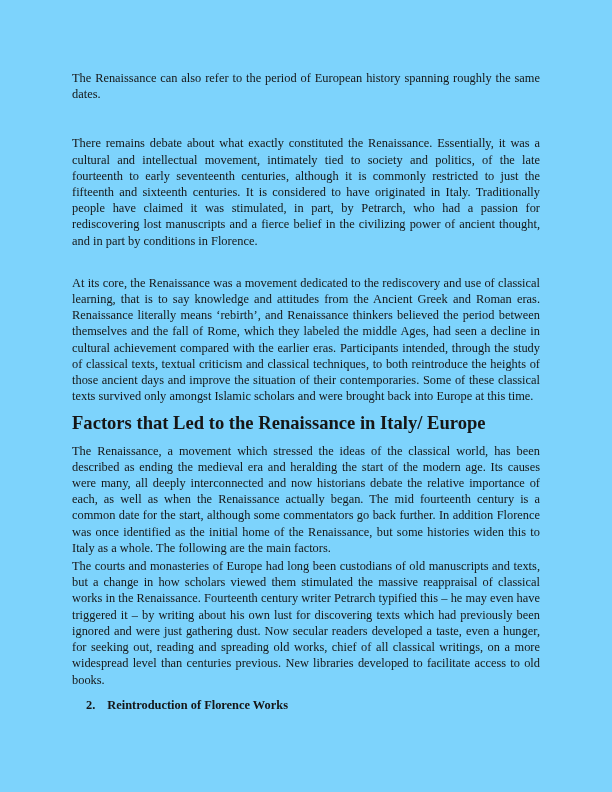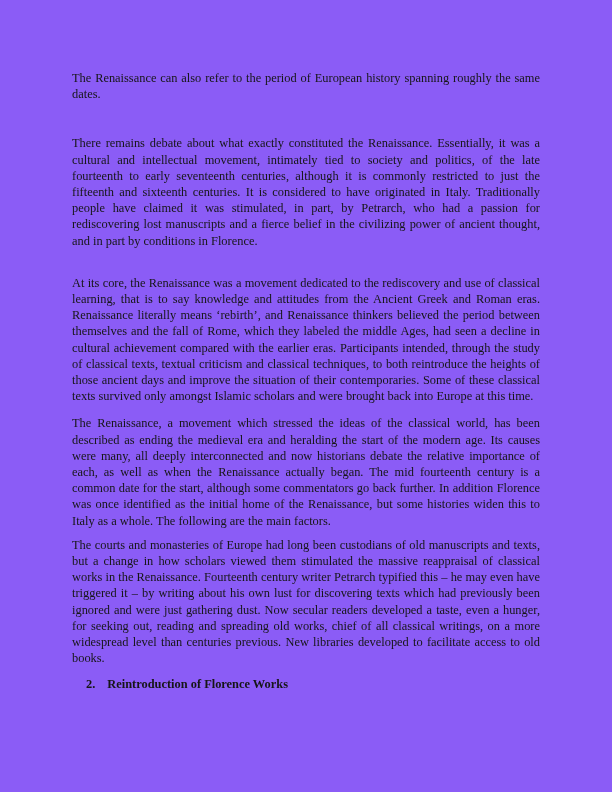--- a/index.html
+++ b/index.html
@@ -4,21 +4,21 @@
 <style>
   html, body {
     margin: 0;
     padding: 0;
     background: #ffffff;
   }
   .page {
     position: relative;
     width: 612px;
     height: 792px;
-    background: #8b5cf6;
+    background: #7dd3fc;
     box-sizing: border-box;
     padding: 70px 72px 0 72px;
     overflow: hidden;
     font-family: "Liberation Serif", "DejaVu Serif", serif;
     font-size: 12.4px;
     line-height: 16.2px;
     color: #161616;
   }
   .para {
     margin: 0;
@@ -26,21 +26,21 @@
     text-justify: inter-word;
   }
   .para-intro        { margin-bottom: 33px; }
   .para-debate       { margin-bottom: 26px; }
   .para-core         { margin-bottom: 11px; }
   .section-heading {
     margin: 0 0 11px 0;
     font-weight: bold;
     text-align: left;
   }
-  .para-factors      { margin-bottom: 8px; }
+  .para-factors      { margin-bottom: 2px; }
   .list-item-heading {
     margin: 0;
     font-weight: bold;
     text-align: left;
   }
   .list-item-heading .li-num {
     display: inline-block;
     margin-right: 12px;
   }
   .li-1 { padding-left: 18px; margin-bottom: 0; }
@@ -51,20 +51,21 @@
 <body>
 
 <div class="page">
 
   <p class="para para-intro">The Renaissance can also refer to the period of European history spanning roughly the same dates.</p>
 
   <p class="para para-debate">There remains debate about what exactly constituted the Renaissance. Essentially, it was a cultural and intellectual movement, intimately tied to society and politics, of the late fourteenth to early seventeenth centuries, although it is commonly restricted to just the fifteenth and sixteenth centuries. It is considered to have originated in Italy. Traditionally people have claimed it was stimulated, in part, by Petrarch, who had a passion for rediscovering lost manuscripts and a fierce belief in the civilizing power of ancient thought, and in part by conditions in Florence.</p>
 
   <p class="para para-core">At its core, the Renaissance was a movement dedicated to the rediscovery and use of classical learning, that is to say knowledge and attitudes from the Ancient Greek and Roman eras. Renaissance literally means ‘rebirth’, and Renaissance thinkers believed the period between themselves and the fall of Rome, which they labeled the middle Ages, had seen a decline in cultural achievement compared with the earlier eras. Participants intended, through the study of classical texts, textual criticism and classical techniques, to both reintroduce the heights of those ancient days and improve the situation of their contemporaries. Some of these classical texts survived only amongst Islamic scholars and were brought back into Europe at this time.</p>
 
+  <h2 class="section-heading">Factors that Led to the Renaissance in Italy/ Europe</h2>
 
   <p class="para para-factors">The Renaissance, a movement which stressed the ideas of the classical world, has been described as ending the medieval era and heralding the start of the modern age. Its causes were many, all deeply interconnected and now historians debate the relative importance of each, as well as when the Renaissance actually began. The mid fourteenth century is a common date for the start, although some commentators go back further. In addition Florence was once identified as the initial home of the Renaissance, but some histories widen this to Italy as a whole. The following are the main factors.</p>
 
 
   <p class="para para-texts">The courts and monasteries of Europe had long been custodians of old manuscripts and texts, but a change in how scholars viewed them stimulated the massive reappraisal of classical works in the Renaissance. Fourteenth century writer Petrarch typified this – he may even have triggered it – by writing about his own lust for discovering texts which had previously been ignored and were just gathering dust. Now secular readers developed a taste, even a hunger, for seeking out, reading and spreading old works, chief of all classical writings, on a more widespread level than centuries previous. New libraries developed to facilitate access to old books.</p>
 
   <div class="list-item-heading li-2">
     <span class="li-num">2.</span><span class="li-title">Reintroduction of Florence Works</span>
   </div>
 

